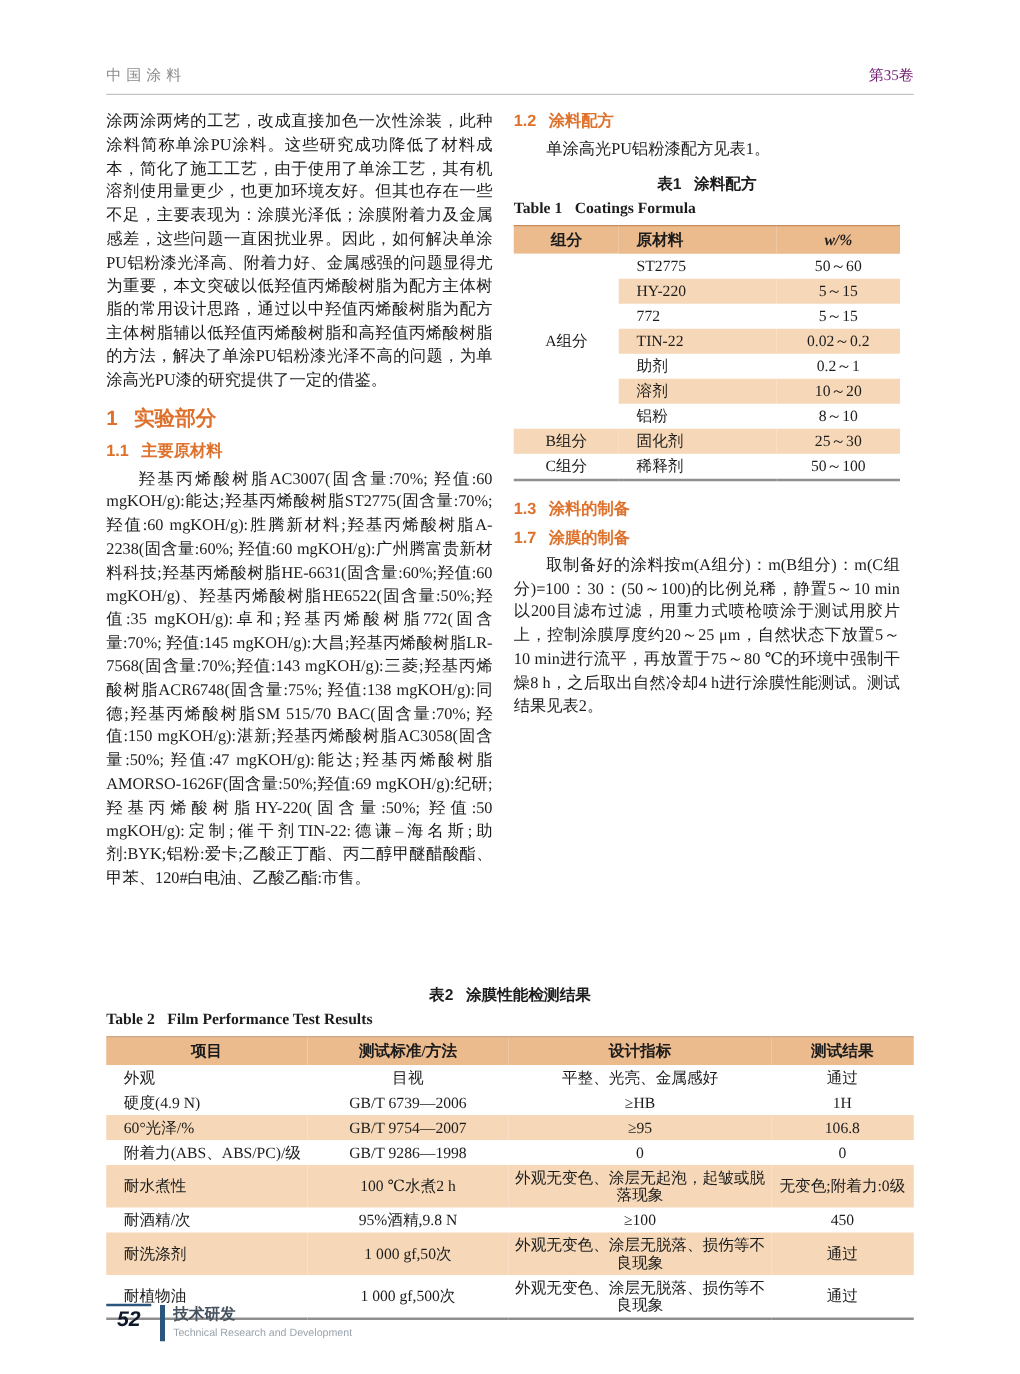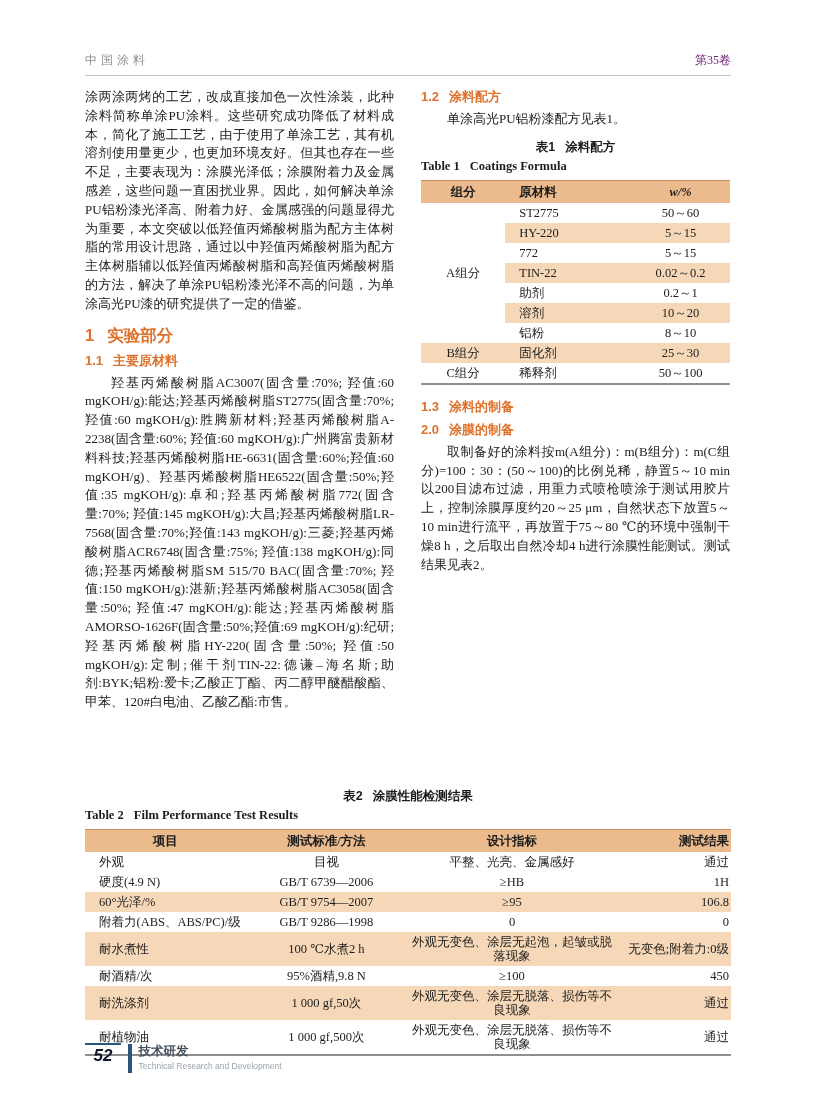--- a/index.html
+++ b/index.html
@@ -13,21 +13,21 @@
   
   .runhead{
     position:absolute;left:85px;top:52px;width:646px;
     display:flex;justify-content:space-between;align-items:flex-end;
     border-bottom:1px solid #c4c4c4;padding-bottom:6px;
   }
   .journal{font-size:12px;color:#8c8c8c;letter-spacing:4px;}
   .volume{font-size:12px;color:#701a75;}
 
   
-  .main{position:absolute;left:85px;top:88px;width:646px;display:flex;gap:27px;}
+  .main{position:absolute;left:85px;top:88px;width:646px;display:flex;gap:17px;}
   .col{width:309px;font-size:13px;line-height:18.8px;text-align:justify;}
   .para{margin:0;text-align:justify;}
   .para.indent{text-indent:2em;}
 
   .h-major{
     font-family:"Liberation Sans","DejaVu Sans",sans-serif;
     color:#de712b;font-weight:bold;font-size:16.5px;
     margin:11px 0 7px 0;line-height:20px;
   }
   .h-major .sec-no{margin-right:13px;}
@@ -64,21 +64,21 @@
   
   .t1-c1{width:88px;}
   .t1-c2{width:118px;padding-left:14px !important;text-align:left;}
   .t1-c3{width:103px;text-align:center;}
   .w-ital{font-style:italic;}
 
   
   .t2-c1{width:150px;padding-left:14px !important;text-align:left;}
   .t2-c2{width:165px;text-align:center;}
   .t2-c3{width:216px;text-align:center;}
-  .t2-c4{width:115px;text-align:right;}
+  .t2-c4{width:115px;text-align:center;}
   .t2-head th{padding:4px 2px;}
 
   .table2-wrap{position:absolute;left:85px;top:788px;width:646px;}
 
   
   .footer{position:absolute;left:85px;top:1043px;display:flex;align-items:flex-start;}
   .pagenum-block{display:flex;flex-direction:column;align-items:center;margin-right:7px;}
   .pagenum-rule{width:36px;height:2px;background:#2a567e;margin-bottom:1px;}
   .pagenum{
     font-family:Liberation Sans, sans-serif;
@@ -182,21 +182,21 @@
             <td class="t1-c3">50～100</td>
           </tr>
         </tbody>
       </table>
 
       <div class="h-minor" style="margin-top:13px;">
         <span class="sec-no">1.3</span><span>涂料的制备</span>
       </div>
 
       <div class="h-minor">
-        <span class="sec-no">2.0</span><span>涂膜的制备</span>
+        <span class="sec-no">1.7</span><span>涂膜的制备</span>
       </div>
       <p class="para indent">取制备好的涂料按m(A组分)：m(B组分)：m(C组分)=100：30：(50～100)的比例兑稀，静置5～10 min以200目滤布过滤，用重力式喷枪喷涂于测试用胶片上，控制涂膜厚度约20～25 μm，自然状态下放置5～10 min进行流平，再放置于75～80 ℃的环境中强制干燥8 h，之后取出自然冷却4 h进行涂膜性能测试。测试结果见表2。</p>
     </div>
   </div>
 
   <div class="table2-wrap">
     <div class="cap-zh" style="margin-top:0;">
       <span class="cap-no">表2</span><span>涂膜性能检测结果</span>
     </div>
     <div class="cap-en">

